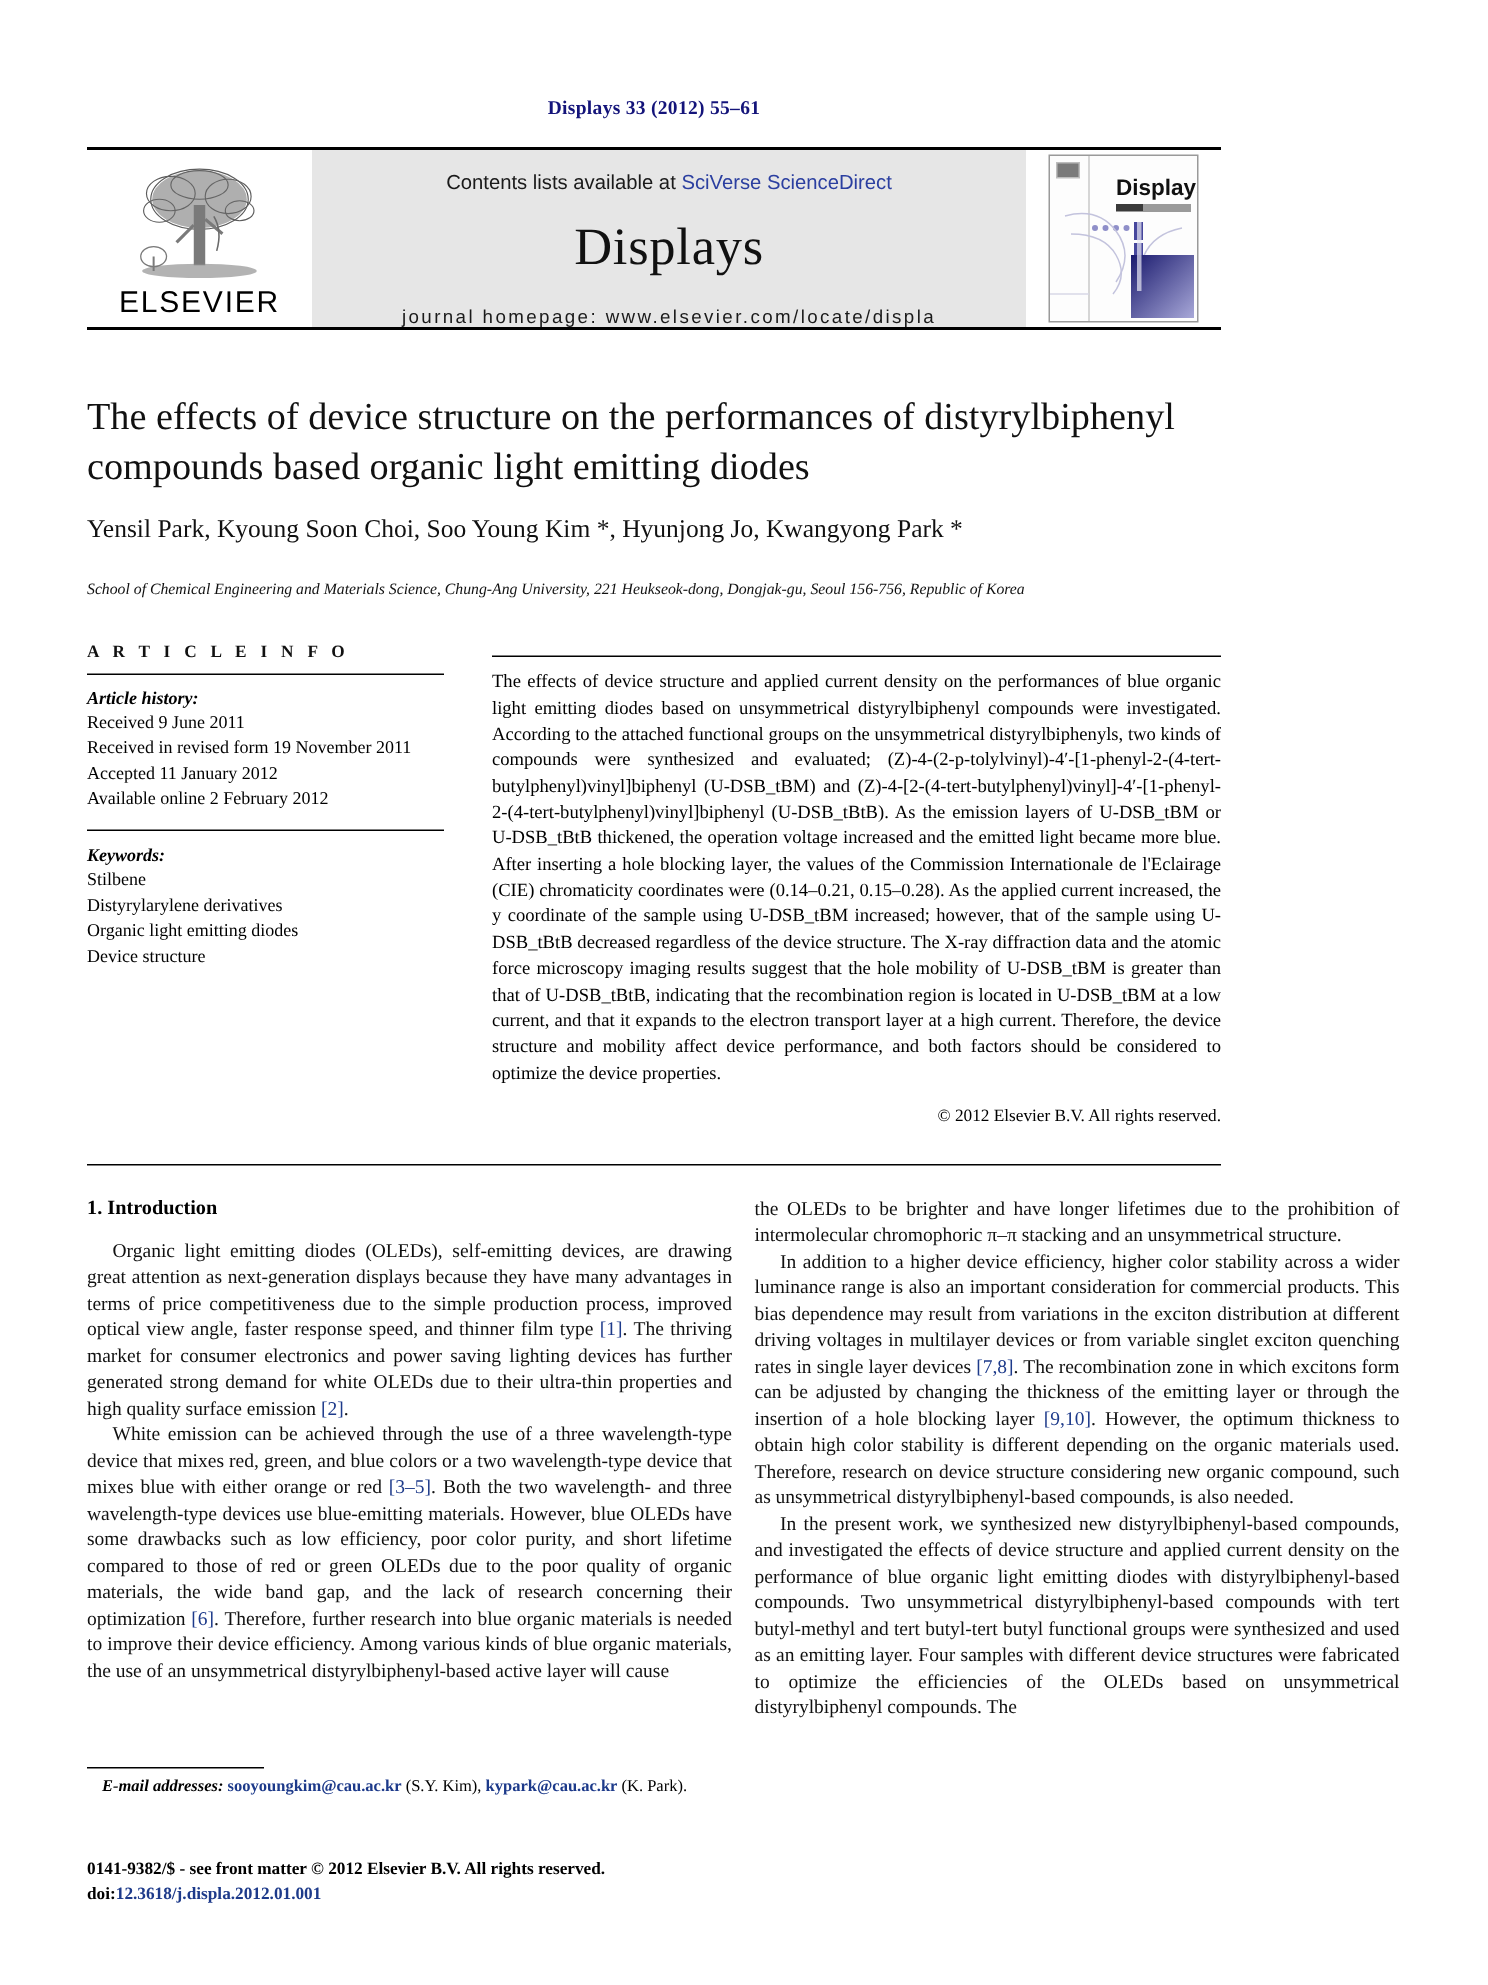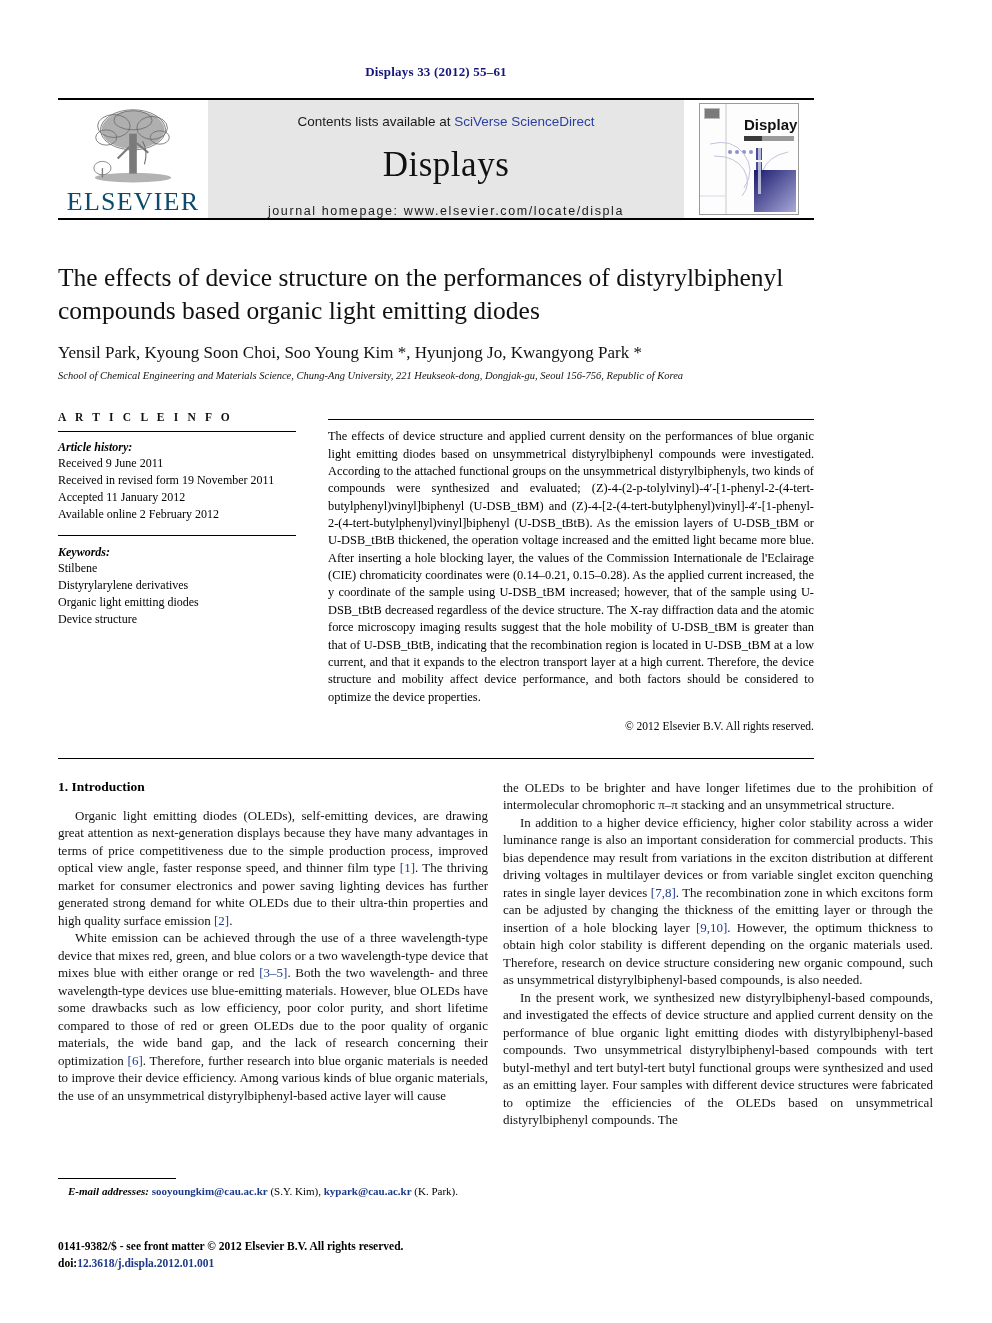--- a/index.html
+++ b/index.html
@@ -51,24 +51,24 @@
     align-items: center;
     justify-content: center;
     background: #ffffff;
     padding-top: 2px;
   }
   .elsevier-tree {
     width: 96px;
     height: 86px;
   }
   .elsevier-word {
-    font-family: Liberation Serif, serif;
-    font-size: 26px;
+    font-family: Liberation Sans, sans-serif;
+    font-size: 20px;
     letter-spacing: 1.2px;
-    color: #0c4a6e;
+    color: #000000;
     line-height: 1;
     margin-top: -2px;
   }
   .banner-mid {
     flex: 1 1 auto;
     background: #e6e6e6;
     display: flex;
     flex-direction: column;
     align-items: center;
     justify-content: flex-end;
@@ -129,21 +129,21 @@
   .authors {
     font-family: "Liberation Serif", serif;
     font-size: 17px;
     margin-top: 16px;
     color: #111;
   }
   .affiliation {
     font-family: "Liberation Serif", serif;
     font-style: italic;
     font-size: 10.5px;
-    margin-top: 7px;
+    margin-top: 25px;
     color: #111;
   }
 
   
   .info-abstract {
     margin: 30px 58px 0 58px;
     display: flex;
     gap: 32px;
   }
   .col-info { width: 238px; flex: 0 0 238px; }

